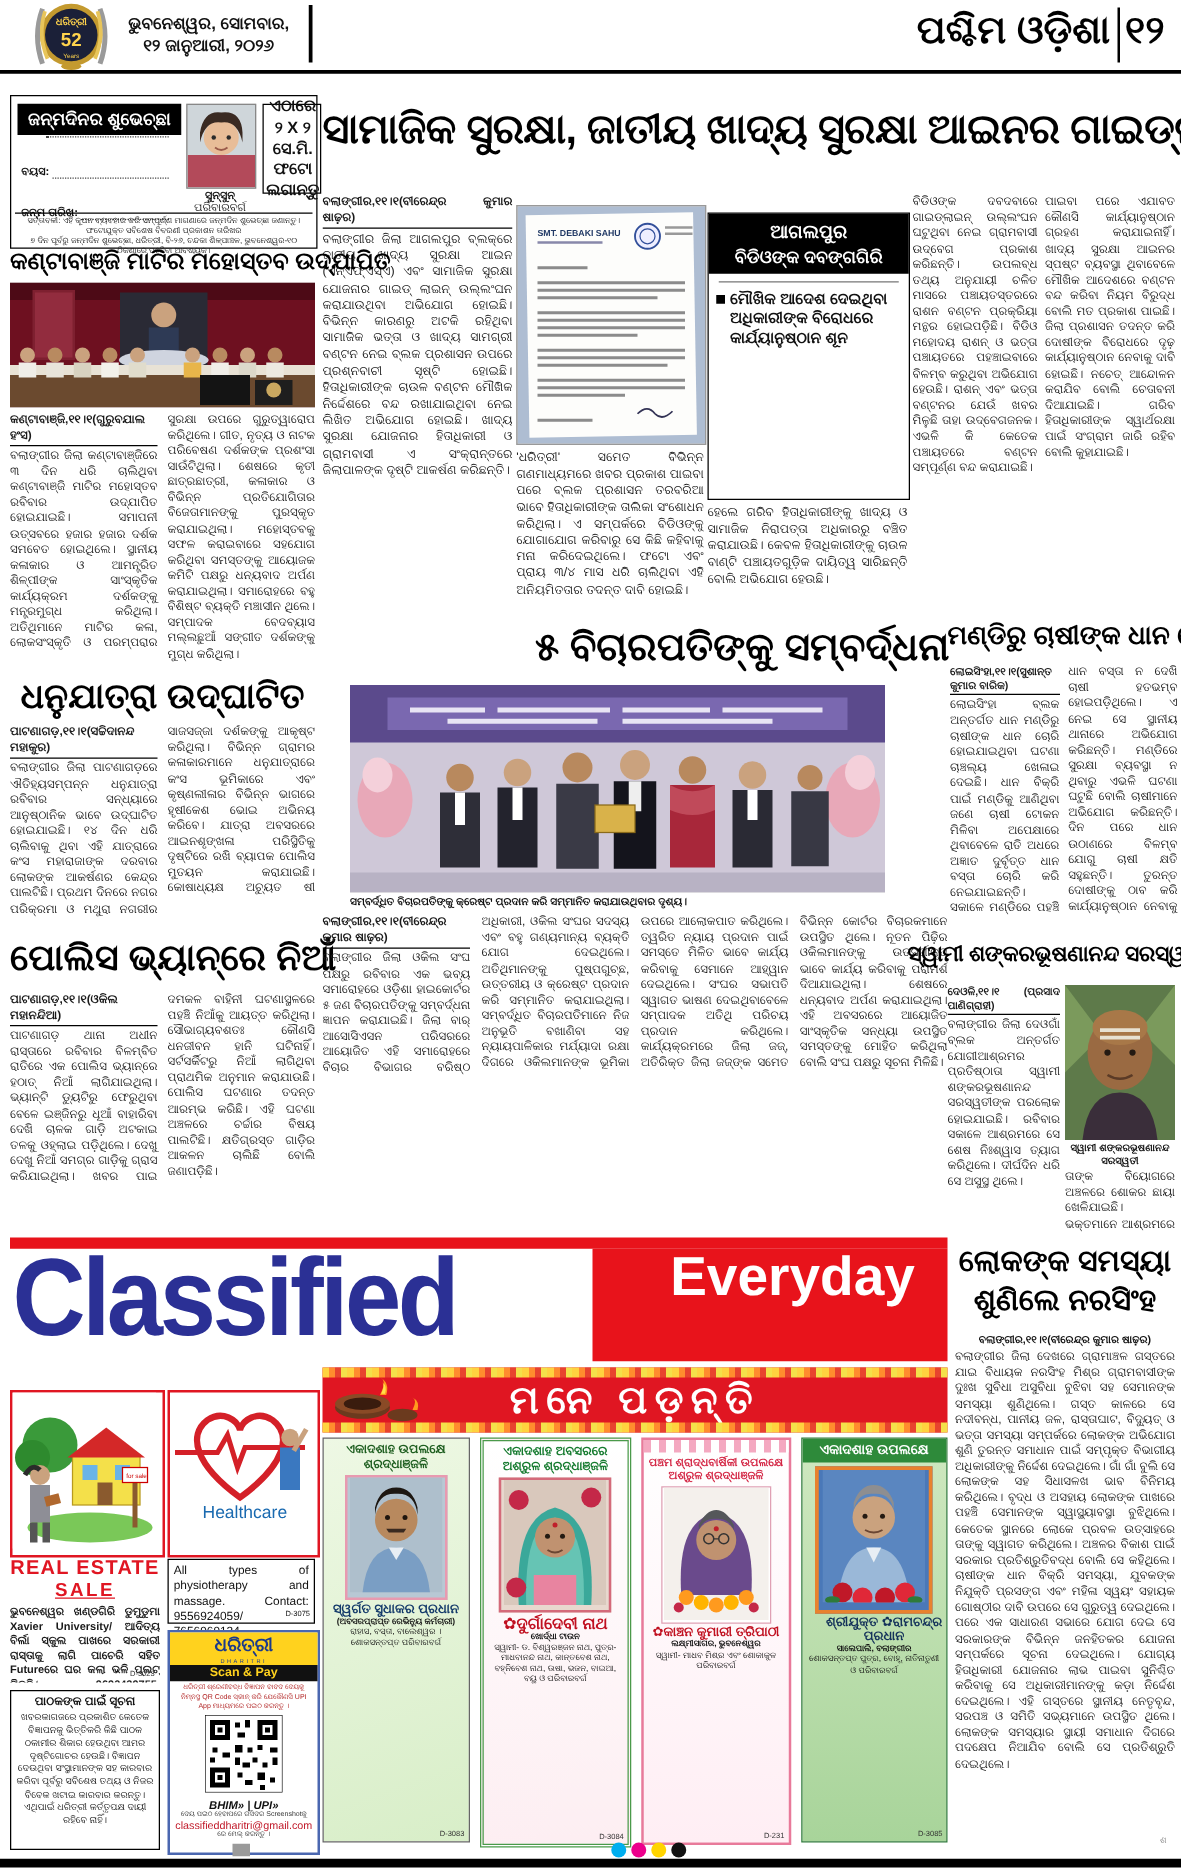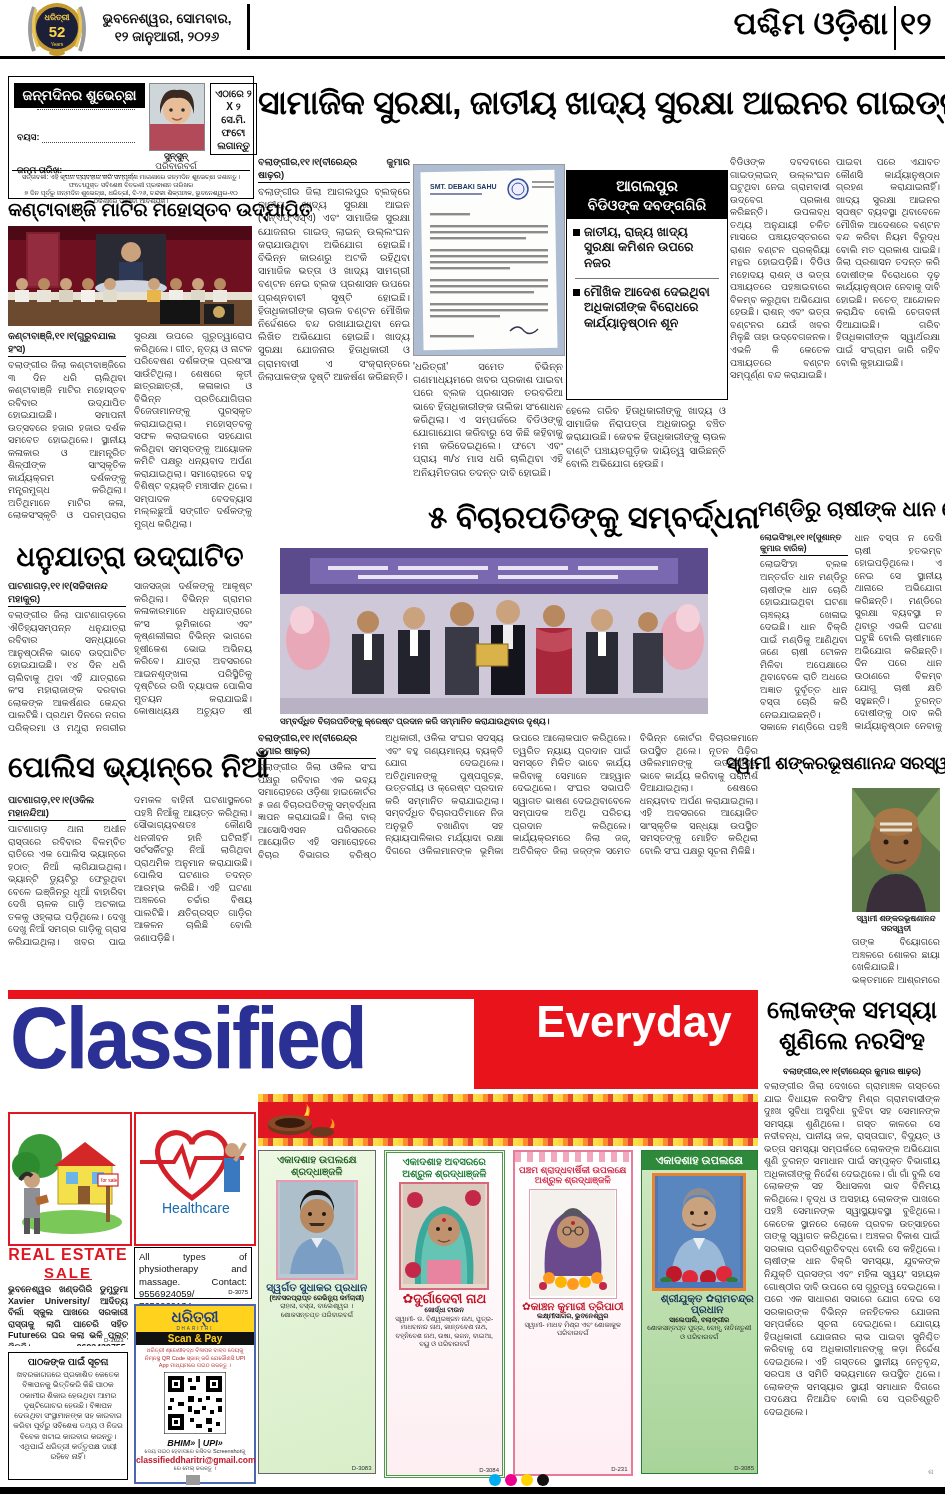--- a/index.html
+++ b/index.html
@@ -68,21 +68,21 @@
         <path d="M10 22 Q13 4 27 6 Q43 4 44 22 L44 30 Q40 12 27 14 Q14 12 10 30 Z" fill="#3a2a22"></path>
         <circle cx="21" cy="26" r="1.8" fill="#2b2b2b"></circle>
           <circle cx="33" cy="26" r="1.8" fill="#2b2b2b"></circle>
         <path d="M22 34 Q27 38 32 34" stroke="#9a5a4a" stroke-width="1.4" fill="none"></path>
       </svg>
     </div>
     <div class="abs center" style="left:136px;top:74px;width:62px;font-size:9px;font-weight:bold;line-height:1.15;">
       <div>ସୁନ୍‌ସୁନ୍</div>
       <div style="font-weight:normal;">ପରିବାରବର୍ଗ</div>
     </div>
-    <div class="abs center" style="left:201px;top:6px;width:41px;height:66px;border:1.5px solid #000;font-size:10px;font-weight:bold;display:flex;align-items:center;padding:2px;line-height:1.3;">ଏଠାରେ ୨ X ୨ ସେ.ମି. ଫଟୋ ଲଗାନ୍ତୁ</div>
+    <div class="abs center" style="left:201px;top:6px;width:41px;height:66px;border:1.5px solid #000;font-size:13px;font-weight:bold;display:flex;align-items:center;padding:2px;line-height:1.3;">ଏଠାରେ ୨ X ୨ ସେ.ମି. ଫଟୋ ଲଗାନ୍ତୁ</div>
     <div class="fld" style="width:118px;">
         <span>ନାମ:</span>
         <span class="dotline"></span>
       </div>
     <div class="fld" style="width:118px;">
         <span>ବୟସ:</span>
         <span class="dotline"></span>
       </div>
     <div class="fld" style="width:118px;">
         <span>ଜନ୍ମ ତାରିଖ:</span>
@@ -130,24 +130,20 @@
       <path d="M96 166 q8 -8 14 0 q6 6 14 -2" stroke="#335" stroke-width="1.4" fill="none"></path>
       <rect x="16" y="170" width="44" height="2.4" fill="#8b8b8b"></rect>
     </svg>
   </div>
 
   <div class="abs" style="left:566px;top:170px;width:160px;height:228px;border:1px solid #000;background:#fff;">
     <div style="background:#000;color:#fff;text-align:center;padding:5px 2px;line-height:1.3;">
       <div style="font-size:15px;font-weight:bold;text-align:center;">ଆଗଲପୁର</div>
       <div style="font-size:14px;font-weight:bold;">ବିଡିଓଙ୍କ ଦବଙ୍ଗଗିରି</div>
     </div>
-    <div class="bul">
-        <span class="sq"></span>
-        <span>ଜାତୀୟ, ରାଜ୍ୟ ଖାଦ୍ୟ ସୁରକ୍ଷା କମିଶନ ଉପରେ ନଜର</span>
-      </div>
     <div style="border-top:1px solid #777;margin:6px 8px 0 8px;"></div>
     <div class="bul">
         <span class="sq"></span>
         <span>ମୌଖିକ ଆଦେଶ ଦେଇଥିବା ଅଧିକାରୀଙ୍କ ବିରୋଧରେ କାର୍ଯ୍ୟାନୁଷ୍ଠାନ ଶୂନ</span>
       </div>
   </div>
 
   <div class="abs body" style="left:730px;top:156px;width:100px;height:346px;">ବିଡିଓଙ୍କ ଦବଦବାରେ ଗାଇଡ୍‌ଲାଇନ୍ ଉଲ୍ଲଂଘନ ଘଟୁଥିବା ନେଇ ଗ୍ରାମବାସୀ ଉଦ୍‌ବେଗ ପ୍ରକାଶ କରିଛନ୍ତି। ଉପଲବ୍ଧ ତଥ୍ୟ ଅନୁଯାୟୀ ଚଳିତ ମାସରେ ପଞ୍ଚାୟତସ୍ତରରେ ରାଶନ ବଣ୍ଟନ ପ୍ରକ୍ରିୟା ମନ୍ଥର ହୋଇପଡ଼ିଛି। ବିଡିଓ ମହୋଦୟ ରାଶନ୍ ଓ ଭତ୍ତା ପଞ୍ଚାୟତରେ ପହଞ୍ଚାଇବାରେ ବିଳମ୍ବ କରୁଥିବା ଅଭିଯୋଗ ହେଉଛି। ରାଶନ୍ ଏବଂ ଭତ୍ତା ବଣ୍ଟନର ଯେଉଁ ଖବର ମିଳୁଛି ତାହା ଉଦ୍‌ବେଗଜନକ। ଏଭଳି କି କେତେକ ପଞ୍ଚାୟତରେ ବଣ୍ଟନ ସମ୍ପୂର୍ଣ୍ଣ ବନ୍ଦ କରାଯାଇଛି।</div>
   <div class="abs body" style="left:836px;top:156px;width:104px;height:346px;">ପାଇବା ପରେ ଏଯାବତ କୌଣସି କାର୍ଯ୍ୟାନୁଷ୍ଠାନ ଗ୍ରହଣ କରାଯାଇନାହିଁ। ଖାଦ୍ୟ ସୁରକ୍ଷା ଆଇନର ସ୍ପଷ୍ଟ ବ୍ୟବସ୍ଥା ଥିବାବେଳେ ମୌଖିକ ଆଦେଶରେ ବଣ୍ଟନ ବନ୍ଦ କରିବା ନିୟମ ବିରୁଦ୍ଧ ବୋଲି ମତ ପ୍ରକାଶ ପାଇଛି। ଜିଲା ପ୍ରଶାସନ ତଦନ୍ତ କରି ଦୋଷୀଙ୍କ ବିରୋଧରେ ଦୃଢ଼ କାର୍ଯ୍ୟାନୁଷ୍ଠାନ ନେବାକୁ ଦାବି ହୋଇଛି। ନଚେତ୍ ଆନ୍ଦୋଳନ କରାଯିବ ବୋଲି ଚେତାବନୀ ଦିଆଯାଇଛି। ଗରିବ ହିତାଧିକାରୀଙ୍କ ସ୍ୱାର୍ଥରକ୍ଷା ପାଇଁ ସଂଗ୍ରାମ ଜାରି ରହିବ ବୋଲି କୁହାଯାଇଛି।</div>
   <div class="abs body" style="left:413px;top:360px;width:150px;height:140px;font-size:10px;">'ଧରିତ୍ରୀ' ସମେତ ବିଭିନ୍ନ ଗଣମାଧ୍ୟମରେ ଖବର ପ୍ରକାଶ ପାଇବା ପରେ ବ୍ଲକ ପ୍ରଶାସନ ତରବରିଆ ଭାବେ ହିତାଧିକାରୀଙ୍କ ତାଲିକା ସଂଶୋଧନ କରିଥିଲା। ଏ ସମ୍ପର୍କରେ ବିଡିଓଙ୍କୁ ଯୋଗାଯୋଗ କରିବାରୁ ସେ କିଛି କହିବାକୁ ମନା କରିଦେଇଥିଲେ। ଫଟୋ ଏବଂ ପ୍ରାୟ ୩/୪ ମାସ ଧରି ଚାଲିଥିବା ଏହି ଅନିୟମିତତାର ତଦନ୍ତ ଦାବି ହୋଇଛି।</div>
@@ -257,20 +253,24 @@
     <span>ବଲାଙ୍ଗୀର ଜିଲା ଓକିଲ ସଂଘ ପକ୍ଷରୁ ରବିବାର ଏକ ଭବ୍ୟ ସମାରୋହରେ ଓଡ଼ିଶା ହାଇକୋର୍ଟର ୫ ଜଣ ବିଚାରପତିଙ୍କୁ ସମ୍ବର୍ଦ୍ଧନା ଜ୍ଞାପନ କରାଯାଇଛି। ଜିଲା ବାର୍ ଆସୋସିଏସନ ପରିସରରେ ଆୟୋଜିତ ଏହି ସମାରୋହରେ ବିଚାର ବିଭାଗର ବରିଷ୍ଠ ଅଧିକାରୀ, ଓକିଲ ସଂଘର ସଦସ୍ୟ ଏବଂ ବହୁ ଗଣ୍ୟମାନ୍ୟ ବ୍ୟକ୍ତି ଯୋଗ ଦେଇଥିଲେ। ଅତିଥିମାନଙ୍କୁ ପୁଷ୍ପଗୁଚ୍ଛ, ଉତ୍ତରୀୟ ଓ କ୍ରେଷ୍ଟ ପ୍ରଦାନ କରି ସମ୍ମାନିତ କରାଯାଇଥିଲା। ସମ୍ବର୍ଦ୍ଧିତ ବିଚାରପତିମାନେ ନିଜ ଅନୁଭୂତି ବଖାଣିବା ସହ ନ୍ୟାୟପାଳିକାର ମର୍ଯ୍ୟାଦା ରକ୍ଷା ଦିଗରେ ଓକିଲମାନଙ୍କ ଭୂମିକା ଉପରେ ଆଲୋକପାତ କରିଥିଲେ। ତ୍ୱରିତ ନ୍ୟାୟ ପ୍ରଦାନ ପାଇଁ ସମସ୍ତେ ମିଳିତ ଭାବେ କାର୍ଯ୍ୟ କରିବାକୁ ସେମାନେ ଆହ୍ୱାନ ଦେଇଥିଲେ। ସଂଘର ସଭାପତି ସ୍ୱାଗତ ଭାଷଣ ଦେଇଥିବାବେଳେ ସମ୍ପାଦକ ଅତିଥି ପରିଚୟ ପ୍ରଦାନ କରିଥିଲେ। କାର୍ଯ୍ୟକ୍ରମରେ ଜିଲା ଜଜ୍, ଅତିରିକ୍ତ ଜିଲା ଜଜ୍‌ଙ୍କ ସମେତ ବିଭିନ୍ନ କୋର୍ଟର ବିଚାରକମାନେ ଉପସ୍ଥିତ ଥିଲେ। ନୂତନ ପିଢ଼ିର ଓକିଲମାନଙ୍କୁ ଉତ୍ସର୍ଗୀକୃତ ଭାବେ କାର୍ଯ୍ୟ କରିବାକୁ ପରାମର୍ଶ ଦିଆଯାଇଥିଲା। ଶେଷରେ ଧନ୍ୟବାଦ ଅର୍ପଣ କରାଯାଇଥିଲା। ଏହି ଅବସରରେ ଆୟୋଜିତ ସାଂସ୍କୃତିକ ସନ୍ଧ୍ୟା ଉପସ୍ଥିତ ସମସ୍ତଙ୍କୁ ମୋହିତ କରିଥିଲା ବୋଲି ସଂଘ ପକ୍ଷରୁ ସୂଚନା ମିଳିଛି।</span>
   </div>
 
   <div class="abs hl center nowrap" style="left:758px;top:498px;width:184px;font-size:21px;">ମଣ୍ଡିରୁ ଚାଷୀଙ୍କ ଧାନ ଚୋରି</div>
   <div class="abs body cols2" style="left:760px;top:532px;width:182px;height:212px;column-gap:7px;">
     <b class="dl" style="font-size:8.5px;">ଲୋଇସିଂହା,୧୧।୧(ସୁଶାନ୍ତ କୁମାର ବାରିକ)</b>
     <span>ଲୋଇସିଂହା ବ୍ଲକ ଅନ୍ତର୍ଗତ ଧାନ ମଣ୍ଡିରୁ ଚାଷୀଙ୍କ ଧାନ ଚୋରି ହୋଇଯାଇଥିବା ଘଟଣା ଚାଞ୍ଚଲ୍ୟ ଖେଳାଇ ଦେଇଛି। ଧାନ ବିକ୍ରି ପାଇଁ ମଣ୍ଡିକୁ ଆଣିଥିବା ଜଣେ ଚାଷୀ ଟୋକନ ମିଳିବା ଅପେକ୍ଷାରେ ଥିବାବେଳେ ରାତି ଅଧରେ ଅଜ୍ଞାତ ଦୁର୍ବୃତ୍ତ ଧାନ ବସ୍ତା ଚୋରି କରି ନେଇଯାଇଛନ୍ତି। ସକାଳେ ମଣ୍ଡିରେ ପହଞ୍ଚି ଧାନ ବସ୍ତା ନ ଦେଖି ଚାଷୀ ହତଭମ୍ବ ହୋଇପଡ଼ିଥିଲେ। ଏ ନେଇ ସେ ସ୍ଥାନୀୟ ଥାନାରେ ଅଭିଯୋଗ କରିଛନ୍ତି। ମଣ୍ଡିରେ ସୁରକ୍ଷା ବ୍ୟବସ୍ଥା ନ ଥିବାରୁ ଏଭଳି ଘଟଣା ଘଟୁଛି ବୋଲି ଚାଷୀମାନେ ଅଭିଯୋଗ କରିଛନ୍ତି। ଦିନ ପରେ ଧାନ ଉଠାଣରେ ବିଳମ୍ବ ଯୋଗୁ ଚାଷୀ କ୍ଷତି ସହୁଛନ୍ତି। ତୁରନ୍ତ ଦୋଷୀଙ୍କୁ ଠାବ କରି କାର୍ଯ୍ୟାନୁଷ୍ଠାନ ନେବାକୁ ଦାବି ହୋଇଛି। ପୋଲିସ ଘଟଣାର ତଦନ୍ତ ଜାରି ରଖିଛି।</span>
   </div>
 
   <div class="abs hl nowrap" style="left:726px;top:754px;width:219px;font-size:17.5px;letter-spacing:-0.3px;">ସ୍ୱାମୀ ଶଙ୍କରଭୂଷଣାନନ୍ଦ ସରସ୍ୱତୀଙ୍କ ପରଲୋକ</div>
+  <div class="abs body" style="left:758px;top:788px;width:90px;height:198px;">
+    <b class="dl" style="font-size:8.5px;">ଦେଓଳି,୧୧।୧ (ପ୍ରସାଦ ପାଣିଗ୍ରାହୀ)</b>
+    <span>ବଲାଙ୍ଗୀର ଜିଲା ଦେଓଗାଁ ବ୍ଲକ ଅନ୍ତର୍ଗତ ଯୋଗୀଆଶ୍ରମର ପ୍ରତିଷ୍ଠାତା ସ୍ୱାମୀ ଶଙ୍କରଭୂଷଣାନନ୍ଦ ସରସ୍ୱତୀଙ୍କ ପରଲୋକ ହୋଇଯାଇଛି। ରବିବାର ସକାଳେ ଆଶ୍ରମରେ ସେ ଶେଷ ନିଃଶ୍ୱାସ ତ୍ୟାଗ କରିଥିଲେ। ଦୀର୍ଘଦିନ ଧରି ସେ ଅସୁସ୍ଥ ଥିଲେ।</span>
+  </div>
   <div class="abs photo" style="left:852px;top:788px;width:88px;height:124px;">
     <svg width="88" height="124" viewBox="0 0 88 124">
       <rect width="88" height="124" fill="#5e7a4a"></rect>
       <path d="M0 0 L30 40 L0 70 Z" fill="#87a864" opacity="0.7"></path>
       <path d="M88 0 L60 36 L88 64 Z" fill="#87a864" opacity="0.7"></path>
       <ellipse cx="44" cy="54" rx="26" ry="30" fill="#9a6a42"></ellipse>
       <ellipse cx="44" cy="34" rx="22" ry="14" fill="#a87848"></ellipse>
       <g stroke="#e8e2d2" stroke-width="3">
           <path d="M28 36 h32"></path>
           <path d="M28 42 h32"></path>
@@ -306,20 +306,21 @@
       <svg width="72" height="40" viewBox="0 0 72 40">
         <ellipse cx="26" cy="26" rx="22" ry="9" fill="#6b3a1e"></ellipse>
         <ellipse cx="26" cy="23" rx="22" ry="8" fill="#8a4a26"></ellipse>
         <ellipse cx="26" cy="23" rx="15" ry="5" fill="#3a1c0e"></ellipse>
         <path d="M40 16 q6 -12 0 -14 q8 4 5 14 Z" fill="#ff9a1e"></path>
           <path d="M41 15 q3 -7 1 -9 q4 3 2 9 Z" fill="#ffe04a"></path>
         <ellipse cx="58" cy="32" rx="12" ry="5" fill="#6b3a1e"></ellipse>
         <path d="M66 28 q4 -8 0 -10 q6 3 4 10 Z" fill="#ff9a1e"></path>
       </svg>
     </div>
+    <div class="center" style="padding-top:8px;font-size:31px;font-weight:bold;color:#fff;letter-spacing:6px;">ମନେ ପଡ଼ନ୍ତି</div>
   </div>
 
   <div class="abs cardrow" style="left:258px;top:1150px;width:500px;">
 
     <div class="card" style="border:1px solid #666;background:linear-gradient(160deg,#eef8e4,#d8eec8);">
       <div class="hdr" style="color:#1e5e20;font-size:10px;">ଏକାଦଶାହ ଉପଲକ୍ଷେ</div>
       <div class="hdr" style="color:#1e5e20;font-size:10px;padding-top:0;">ଶ୍ରଦ୍ଧାଞ୍ଜଳି</div>
       <div class="pic" style="width:78px;height:96px;border:2px solid #e89ab0;background:#b8c8d4;">
         <svg width="74" height="92" viewBox="0 0 74 92">
           <rect width="74" height="92" fill="#aebfcc"></rect>
@@ -503,21 +504,21 @@
           <rect x="26" y="46" width="4" height="4"></rect>
             <rect x="32" y="52" width="6" height="4"></rect>
             <rect x="42" y="46" width="6" height="6"></rect>
             <rect x="52" y="50" width="4" height="4"></rect>
             <rect x="44" y="56" width="4" height="4"></rect>
         </g>
       </svg>
     </div>
     <div style="font-weight:bold;font-style:italic;font-size:9px;">BHIM» | UPI»</div>
     <div style="font-size:5.6px;color:#333;">ଦେୟ ପଇଠ ହେବାପରେ ରସିଦର Screenshotକୁ</div>
-    <div style="font-weight:bold;font-size:8.6px;color:#c01828;">classifieddharitri@gmail.com</div>
+    <div style="font-weight:normal;font-size:8.6px;color:#c01828;">classifieddharitri@gmail.com</div>
     <div style="font-size:5.6px;color:#333;">ରେ ମେଲ୍ କରନ୍ତୁ ।</div>
   </div>
 
   <div class="abs" style="left:8px;top:1352px;width:120px;height:128px;border:1.5px solid #000;text-align:center;padding:3px;box-sizing:border-box;">
     <div style="font-size:9.5px;font-weight:bold;margin-bottom:2px;">ପାଠକଙ୍କ ପାଇଁ ସୂଚନା</div>
     <div style="font-size:7.6px;line-height:1.35;">ଖବରକାଗଜରେ ପ୍ରକାଶିତ କେତେକ ବିଜ୍ଞାପନକୁ ଭିତ୍ତିକରି କିଛି ପାଠକ ଠକାମୀର ଶିକାର ହେଉଥିବା ଆମର ଦୃଷ୍ଟିଗୋଚର ହେଉଛି। ବିଜ୍ଞାପନ ଦେଉଥିବା ସଂସ୍ଥାମାନଙ୍କ ସହ କାରବାର କରିବା ପୂର୍ବରୁ ସବିଶେଷ ତଥ୍ୟ ଓ ନିଜର ବିବେକ ଖଟାଇ କାରବାର କରନ୍ତୁ। ଏଥିପାଇଁ ଧରିତ୍ରୀ କର୍ତ୍ତୃପକ୍ଷ ଦାୟୀ ରହିବେ ନାହିଁ।</div>
   </div>
 
   <div class="abs" style="left:186px;top:1475px;width:14px;height:10px;background:#9a9a9a;"></div>
   <div class="abs" style="left:488px;top:1473px;">

